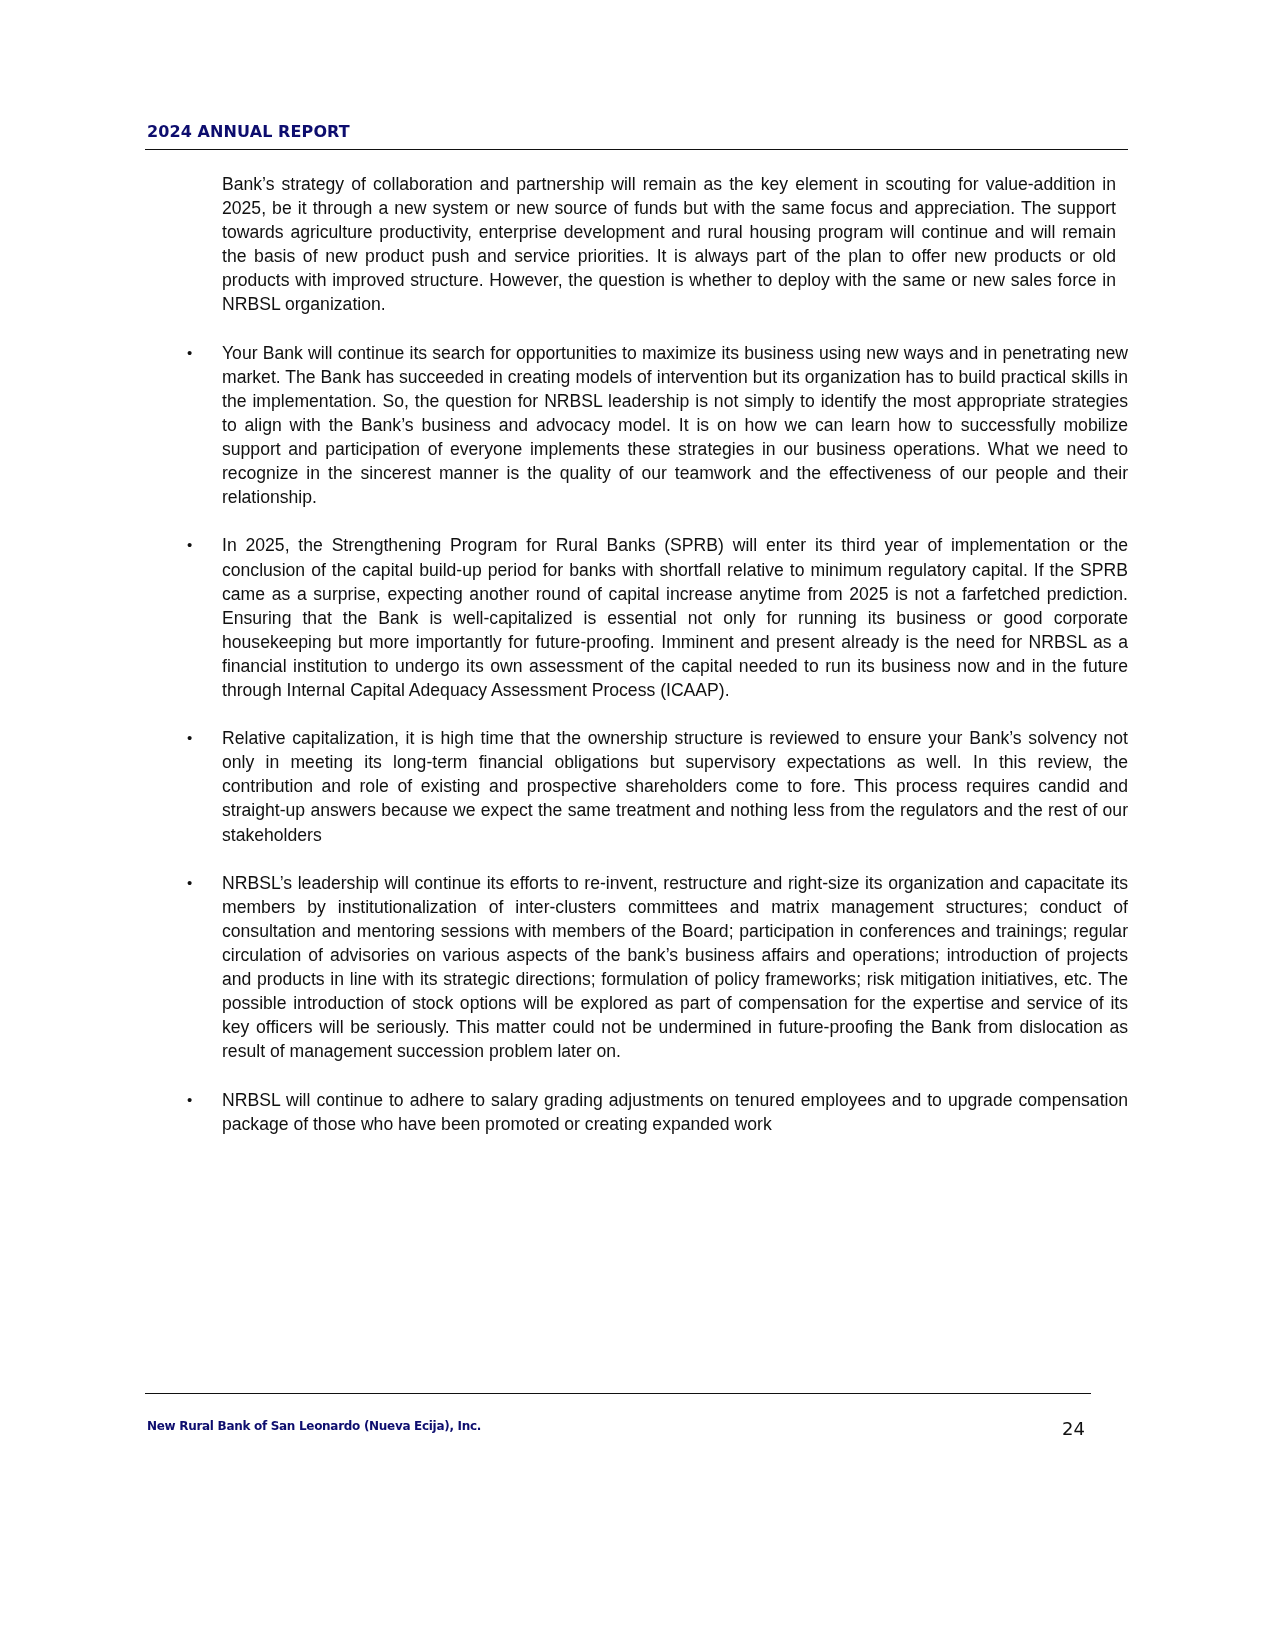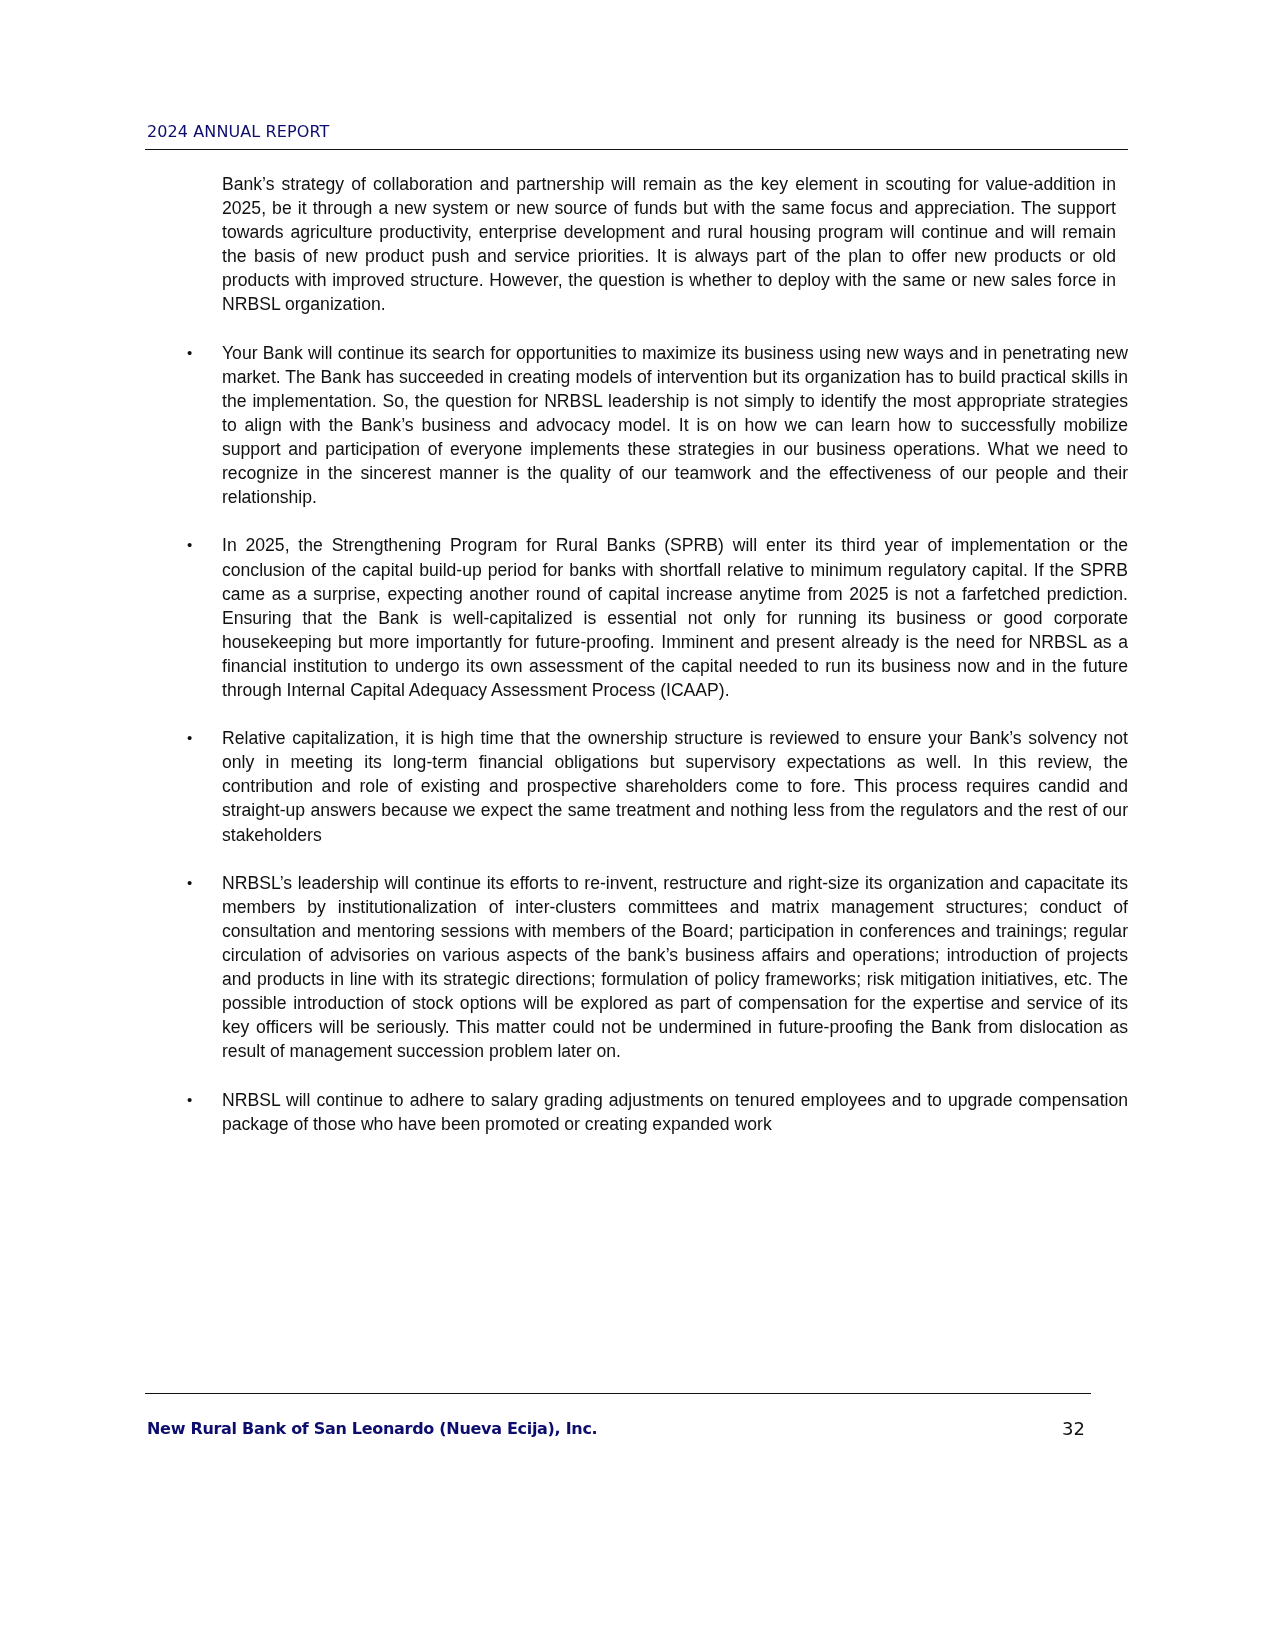--- a/index.html
+++ b/index.html
@@ -1,36 +1,36 @@
 <!DOCTYPE html>
 <html><head>
 <meta charset="utf-8">
 <style>
   html, body { margin: 0; padding: 0; background: #ffffff; }
   body { width: 1275px; height: 1650px; position: relative; overflow: hidden;
          font-family: "Liberation Sans", sans-serif; color: #111111; }
   .page-header { position: absolute; left: 147px; top: 122px;
-                 font-family: "DejaVu Sans", sans-serif; font-weight: normal;
+                 font-family: "DejaVu Sans", sans-serif; font-weight: bold;
                  font-size: 16px; color: #0d0d6e; letter-spacing: 0.1px; }
   .rule-top { position: absolute; left: 145px; top: 149px; width: 983px; height: 0;
               border-top: 1.6px solid #111; }
   .content { position: absolute; left: 147px; top: 172px; width: 981px;
              font-size: 17.6px; line-height: 24.1px; }
   .para { margin: 0 12px 0 75px; text-align: justify; text-align-last: left;
           word-spacing: 0px; }
   .bullet-item { position: relative; margin: 24.1px 0 0 75px; text-align: justify; }
   .bullet-item .dot { position: absolute; left: -35px; top: 0; font-size: 15px; }
   .section-heading { margin: 72px 0 0 0; font-weight: bold; font-size: 18px; }
   .sub-heading { margin: 26px 0 0 0; text-decoration: underline; }
   .after-sub { margin-top: 24.1px; }
   .rule-bottom { position: absolute; left: 145px; top: 1393px; width: 946px; height: 0;
                  border-top: 1.6px solid #111; }
   .footer-org { position: absolute; left: 147px; top: 1419px;
                 font-family: "DejaVu Sans", sans-serif; font-weight: bold;
-                font-size: 16px; color: #0d0d6e; letter-spacing: -0.3px; }
+                font-size: 12px; color: #0d0d6e; letter-spacing: -0.3px; }
   .page-number { position: absolute; left: 1062px; top: 1418px;
                  font-family: "DejaVu Sans", sans-serif; font-size: 18px; color: #111; }
 </style>
 </head>
 <body>
 
 <div class="page-header">2024 ANNUAL REPORT</div>
 <div class="rule-top"></div>
 
 <div class="content">
@@ -55,13 +55,13 @@
     <span>NRBSL’s leadership  will continue its  efforts to re-invent, restructure and right-size its organization and capacitate its members by institutionalization of inter-clusters committees and matrix management structures; conduct of consultation and mentoring sessions with members of the Board; participation in conferences and trainings; regular circulation of advisories on various aspects of the bank’s business affairs and operations; introduction of projects and products in line with its strategic directions; formulation of policy frameworks; risk mitigation initiatives, etc. The possible introduction of stock options will be explored as part of compensation for the expertise and service of its key officers will be seriously. This matter could not be undermined in future-proofing the Bank from dislocation as result of management succession problem later on.</span>
   </div>
   <div class="bullet-item">
     <span class="dot">•</span>
     <span>NRBSL will continue to adhere to salary grading adjustments on tenured employees and to upgrade compensation package of those who have been promoted or creating expanded work</span>
   </div>
 </div>
 
 <div class="rule-bottom"></div>
 <div class="footer-org">New Rural Bank of San Leonardo (Nueva Ecija), Inc.</div>
-<div class="page-number">32</div>
+<div class="page-number">24</div>
 
 </body></html>

